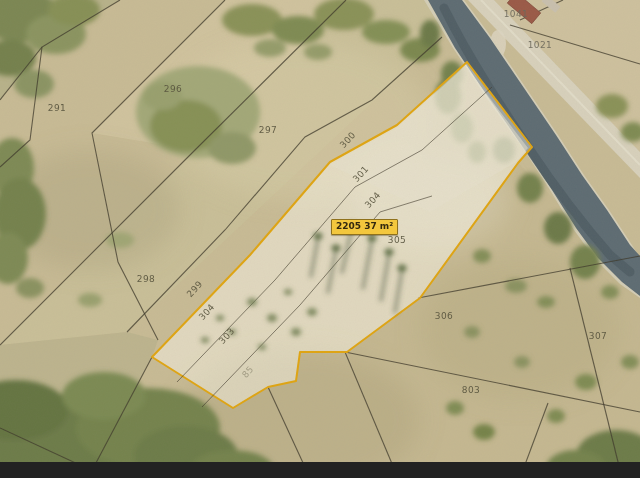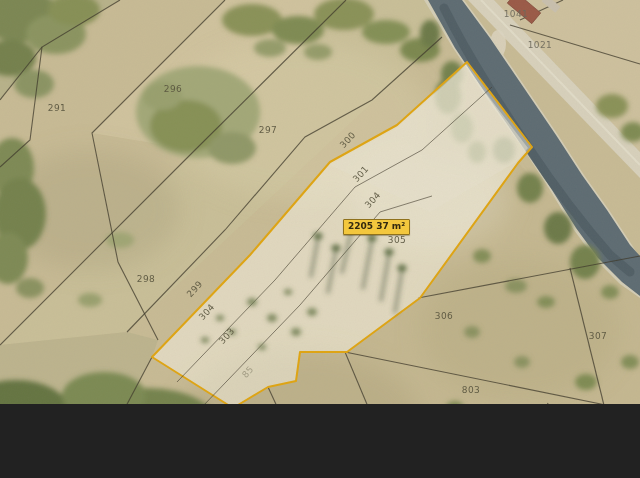--- a/index.html
+++ b/index.html
@@ -1,25 +1,25 @@
 <!DOCTYPE html>
 <html><head>
 <meta charset="utf-8">
 <style>
   html,body{margin:0;padding:0;background:#222;}
   .stage{
-    position:relative;width:640px;height:404px;overflow:hidden;
+    position:relative;width:640px;height:462px;overflow:hidden;
     font-family:"DejaVu Sans",sans-serif;background:#c8bb95;
   }
   .stage svg{position:absolute;left:0;top:0;}
   .plabel{font-size:9px;fill:#59553f;letter-spacing:.4px;opacity:.92;}
   .plabel.gray{fill:#6e6a5c;}
   .plabel.faint{opacity:.42;}
   .area-label{
-    position:absolute;left:343px;top:219px;
+    position:absolute;left:331px;top:219px;
     background:#f3c73d;border:1px solid #8f711c;border-radius:1px;
     padding:1px 4px 2px 4px;font-size:9px;font-weight:bold;color:#33290f;
     white-space:nowrap;box-shadow:0 1px 1px rgba(60,45,0,.35);
     line-height:11px;
   }
 </style>
 </head>
 <body>
 
 <div class="stage">

